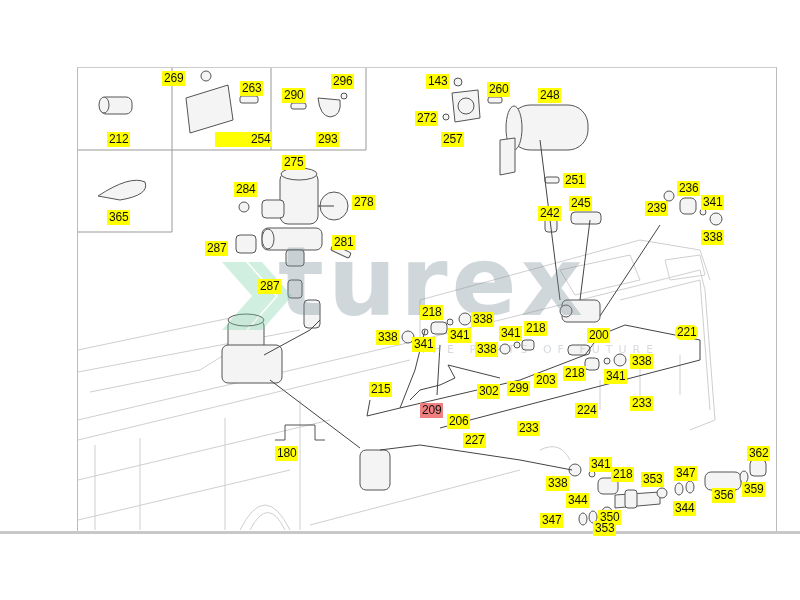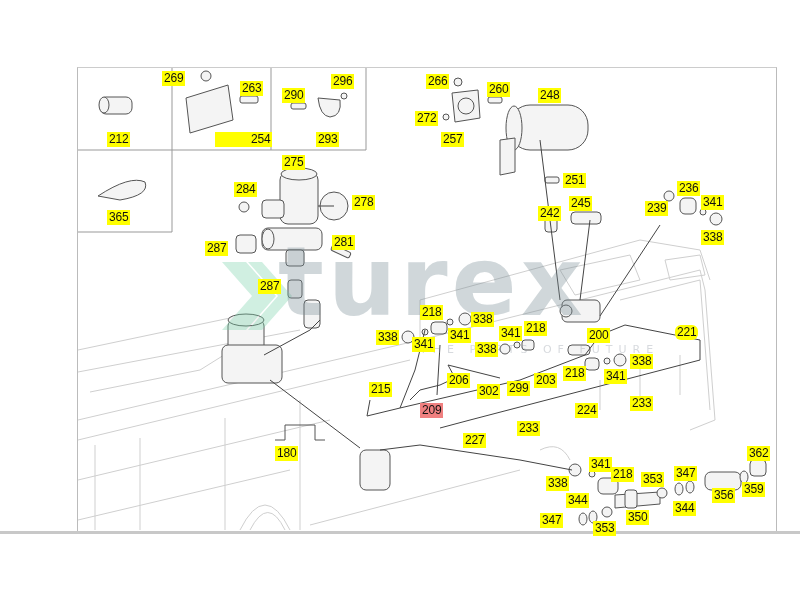--- a/index.html
+++ b/index.html
@@ -164,21 +164,21 @@
   <div class="wm-tag">THE PARTS OF FUTURE</div>
 
   <div id="labels">
       <div class="lbl" style="left: 162px; top: 71px;">269</div>
       <div class="lbl" style="left: 240px; top: 81px;">263</div>
       <div class="lbl" style="left: 107px; top: 132px;">212</div>
       <div class="lbl" style="left: 215px; top: 132px; padding-left: 36px;">254</div>
       <div class="lbl" style="left: 282px; top: 88px;">290</div>
       <div class="lbl" style="left: 331px; top: 74px;">296</div>
       <div class="lbl" style="left: 316px; top: 132px;">293</div>
-      <div class="lbl" style="left: 426px; top: 74px;">266</div>
+      <div class="lbl" style="left: 426px; top: 74px;">143</div>
       <div class="lbl" style="left: 487px; top: 82px;">260</div>
       <div class="lbl" style="left: 538px; top: 88px;">248</div>
       <div class="lbl" style="left: 415px; top: 111px;">272</div>
       <div class="lbl" style="left: 441px; top: 132px;">257</div>
       <div class="lbl" style="left: 282px; top: 155px;">275</div>
       <div class="lbl" style="left: 107px; top: 210px; text-align: right;">365</div>
       <div class="lbl" style="left: 234px; top: 182px;">284</div>
       <div class="lbl" style="left: 352px; top: 195px;">278</div>
       <div class="lbl" style="left: 563px; top: 173px;">251</div>
       <div class="lbl" style="left: 677px; top: 181px;">236</div>
@@ -200,34 +200,34 @@
       <div class="lbl" style="left: 587px; top: 328px;">200</div>
       <div class="lbl" style="left: 675px; top: 325px; border-radius: 6px;">221</div>
       <div class="lbl" style="left: 475px; top: 342px;">338</div>
       <div class="lbl" style="left: 563px; top: 366px;">218</div>
       <div class="lbl" style="left: 604px; top: 369px;">341</div>
       <div class="lbl" style="left: 630px; top: 354px;">338</div>
       <div class="lbl" style="left: 369px; top: 382px;">215</div>
       <div class="lbl" style="left: 477px; top: 384px;">302</div>
       <div class="lbl" style="left: 507px; top: 381px;">299</div>
       <div class="lbl" style="left: 534px; top: 373px;">203</div>
-      <div class="lbl" style="left: 447px; top: 373px;">206</div>
+      <div class="lbl" style="left: 447px; top: 414px;">206</div>
       <div class="lbl hl" style="left: 420px; top: 403px;">209</div>
       <div class="lbl" style="left: 630px; top: 396px;">233</div>
       <div class="lbl" style="left: 575px; top: 403px;">224</div>
       <div class="lbl" style="left: 517px; top: 421px;">233</div>
       <div class="lbl" style="left: 463px; top: 433px;">227</div>
       <div class="lbl" style="left: 275px; top: 446px;">180</div>
       <div class="lbl" style="left: 747px; top: 446px;">362</div>
       <div class="lbl" style="left: 589px; top: 457px;">341</div>
       <div class="lbl" style="left: 611px; top: 467px;">218</div>
       <div class="lbl" style="left: 641px; top: 472px;">353</div>
       <div class="lbl" style="left: 674px; top: 466px;">347</div>
       <div class="lbl" style="left: 546px; top: 476px;">338</div>
       <div class="lbl" style="left: 742px; top: 482px;">359</div>
       <div class="lbl" style="left: 566px; top: 493px;">344</div>
       <div class="lbl" style="left: 712px; top: 488px;">356</div>
       <div class="lbl" style="left: 673px; top: 501px;">344</div>
       <div class="lbl" style="left: 540px; top: 513px;">347</div>
-      <div class="lbl" style="left: 626px; top: 510px;">350</div>
+      <div class="lbl" style="left: 598px; top: 510px;">350</div>
       <div class="lbl" style="left: 593px; top: 521px;">353</div>
     </div>
 </div>
 
 </body></html>

